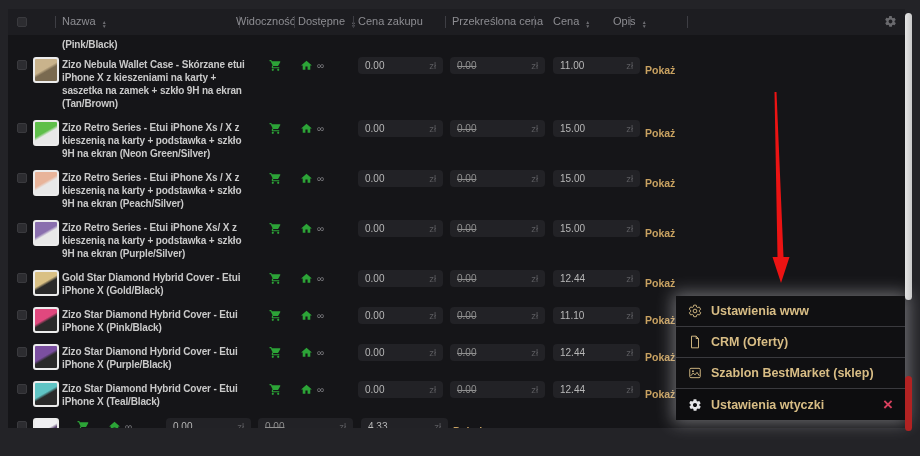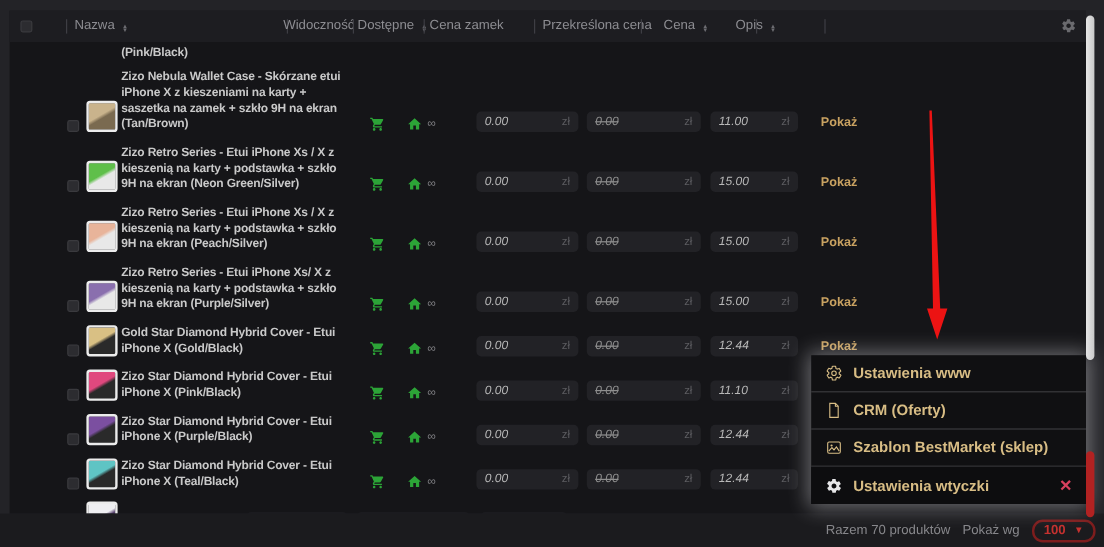--- a/index.html
+++ b/index.html
@@ -12,42 +12,42 @@
     background:#151518; }
   .thead { position:relative; height:26px; background:#1d1d21; }
   .thead .hlabel { position:absolute; top:6px; font-size:11px; color:#8d8d92; white-space:nowrap; }
   .thead .divider { position:absolute; top:7px; width:1px; height:12px; background:#3e3e44; }
   .sort { display:inline-flex; flex-direction:column; margin-left:6px; vertical-align:1px;
     font-size:5px; line-height:4px; color:#6d6d72; }
   .hgear { position:absolute; right:8px; top:6px; width:13px; height:13px; cursor:pointer; }
   .hcheck { position:absolute; left:9px; top:8px; }
 
   .rows { height:393px; overflow:hidden; }
-  .trow { display:flex; align-items:flex-end; padding:5px 0 5px 0;margin-left:39px; }
+  .trow { display:flex; align-items:flex-start; padding:5px 0 5px 0; }
   .trow.partial { padding:2px 0 1px 0; }
   .col-check { width:25px; padding-left:9px; padding-top:3px; flex:none; }
   .checkbox { width:10px; height:10px; border-radius:2px; background:#2c2c30;
     border:1px solid #3a3a3e; cursor:pointer; }
   .col-thumb { width:29px; flex:none; }
   .thumb { width:26px; height:26px; border-radius:3px; border:2px solid #ececec; }
   .col-name { width:192px; flex:none; font-size:10px; font-weight:bold; letter-spacing:-0.15px;
     color:#c9c9c9; line-height:13px; padding-top:1px; }
   .col-vis { width:42px; flex:none; display:flex; justify-content:center; padding-top:2px; }
   .col-avail { width:56px; flex:none; display:flex; align-items:center; gap:4px;
     padding-left:4px; padding-top:2px; }
   .inf { font-size:10px; color:#7e7e82; line-height:12px; }
   .col-buy { width:98px; flex:none; padding-left:6px; }
   .col-strike { width:103px; flex:none; }
   .col-price { width:84px; flex:none; }
   .pinput { height:17px; border-radius:4px; background:#222226; display:flex;
     justify-content:space-between; align-items:center; padding:0 7px; cursor:text; }
   .col-buy .pinput { width:85px; }
   .col-strike .pinput { width:95px; }
-  .col-price .pinput { width:73px; }
-  .pval { font-size:10px; color:#b8b8b8;font-style:italic; }
+  .col-price .pinput { width:87px; }
+  .pval { font-size:10px; color:#b8b8b8; }
   .strike .pval { text-decoration:line-through; color:#8f8f8f; }
   .psuf { font-size:9.5px; color:#5c5c60; }
   .col-desc { padding-left:8px; padding-top:3px; }
   .show-link { font-size:10.5px; font-weight:bold; color:var(--gold); cursor:pointer; }
 
   .icon-green { width:13px; height:13px; }
   svg { display:block; }
 
   
   .scroll-thumb { position:absolute; left:905px; top:13px; width:7px; height:287px;
@@ -95,21 +95,21 @@
             <span>▼</span>
           </span></span>
       <div class="divider" style="left:231px"></div>
       <span class="hlabel" style="left:228px"><span>Widoczność</span></span>
       <div class="divider" style="left:286px"></div>
       <span class="hlabel" style="left:290px"><span>Dostępne</span><span class="sort">
             <span>▲</span>
             <span>▼</span>
           </span></span>
       <div class="divider" style="left:345px"></div>
-      <span class="hlabel" style="left:350px"><span>Cena zamek</span></span>
+      <span class="hlabel" style="left:350px"><span>Cena zakupu</span></span>
       <div class="divider" style="left:437px"></div>
       <span class="hlabel" style="left:444px"><span>Przekreślona cena</span></span>
       <div class="divider" style="left:526px"></div>
       <span class="hlabel" style="left:545px"><span>Cena</span><span class="sort">
             <span>▲</span>
             <span>▼</span>
           </span></span>
       <div class="divider" style="left:622px"></div>
       <span class="hlabel" style="left:605px"><span>Opis</span><span class="sort">
             <span>▲</span>
@@ -539,22 +539,14 @@
       </svg>
       <span>Ustawienia wtyczki</span>
       <span class="mi-close">×</span>
     </div>
   </div>
 
   <svg class="arrow-svg" viewBox="0 0 920 456">
     <path d="M774.5,92 L776.5,92 L783.5,257 L789.5,257 L781,283 L772.5,257 L777.5,257 Z" fill="var(--ared)"></path>
   </svg>
 
-  <div class="footer">
-    <span class="ftext">Razem 70 produktów</span>
-    <span class="ftext">Pokaż wg</span>
-    <div class="pagesize">
-      <span class="num">100</span>
-      <span class="caret">▼</span>
-    </div>
-  </div>
 
 </div>
 
 </body></html>

